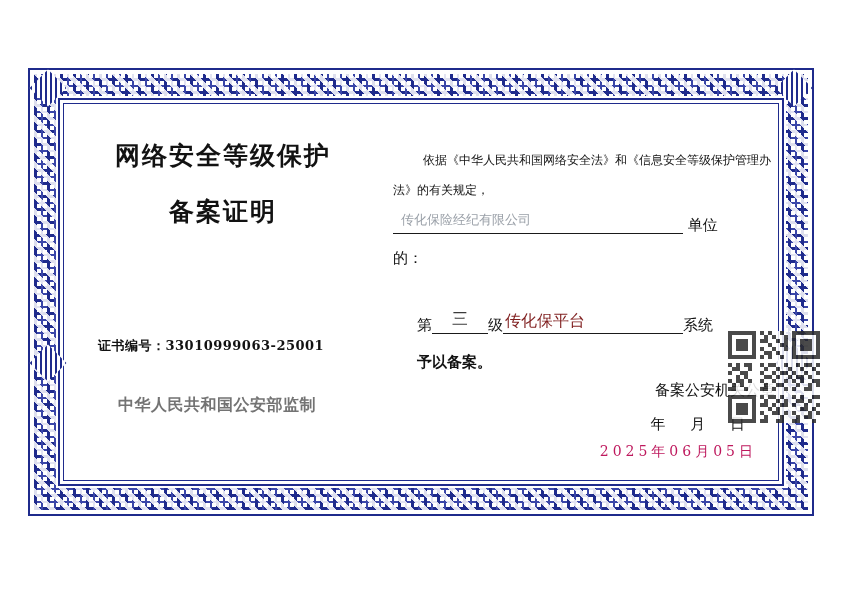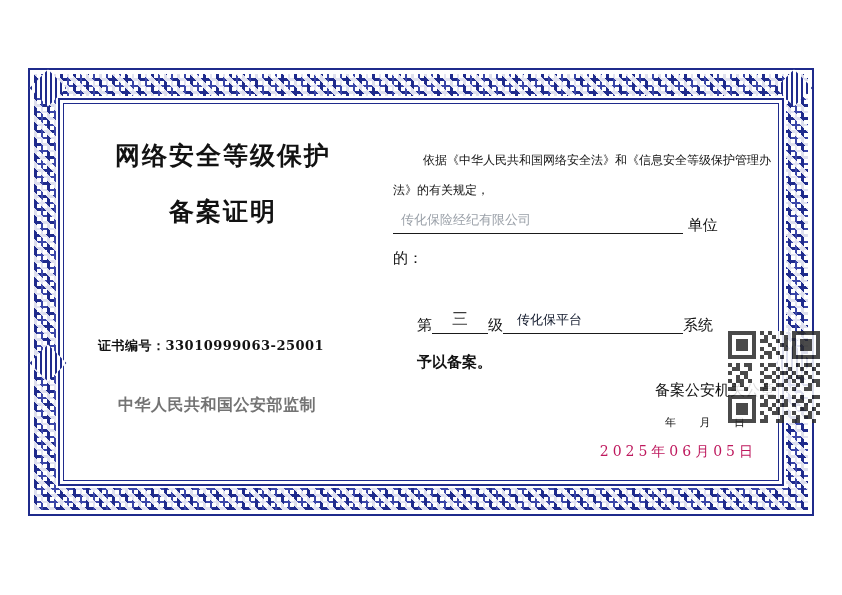--- a/index.html
+++ b/index.html
@@ -235,45 +235,45 @@
   .blank-sys {
     display: inline-block;
     width: 180px;
     border-bottom: 1.5px solid #1a1a1a;
     height: 20px;
     vertical-align: -4px;
     position: relative;
   }
   .blank-sys .sysname {
     position: absolute;
-    left: 14px;
+    left: 2px;
     top: -2px;
-    font-size: 13px;
-    color: #0f172a;
+    font-size: 16px;
+    color: #7f1d1d;
     white-space: nowrap;
   }
   .line-approve {
     position: absolute;
     left: 34px;
     top: 250px;
     font-size: 15px;
     font-weight: bold;
   }
   .seal-label {
     position: absolute;
     right: 4px;
     top: 278px;
     font-size: 15px;
     white-space: nowrap;
   }
   .date-line {
     position: absolute;
     right: 24px;
     top: 312px;
-    font-size: 11px;
+    font-size: 15px;
     letter-spacing: 10px;
     white-space: nowrap;
   }
   .date-value {
     position: absolute;
     right: 22px;
     top: 340px;
     font-size: 14px;
     color: #be185d;
     letter-spacing: 4px;

